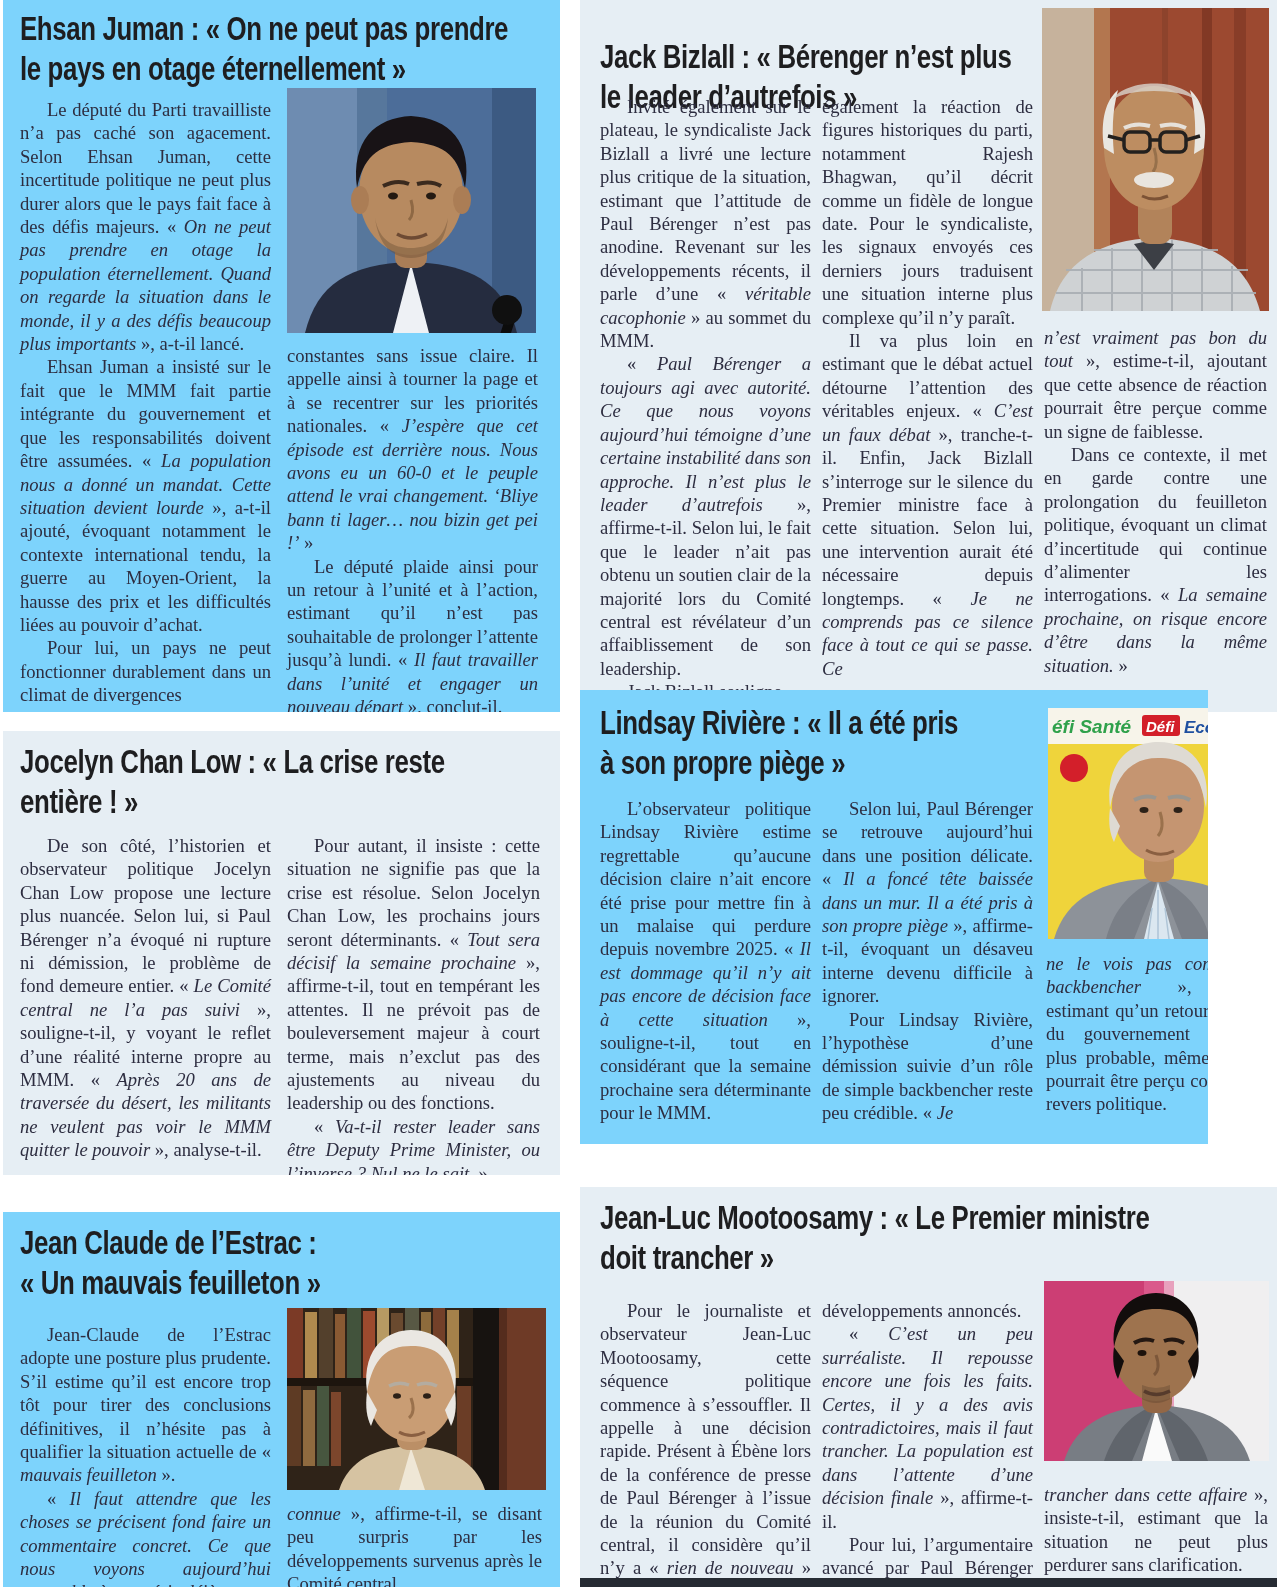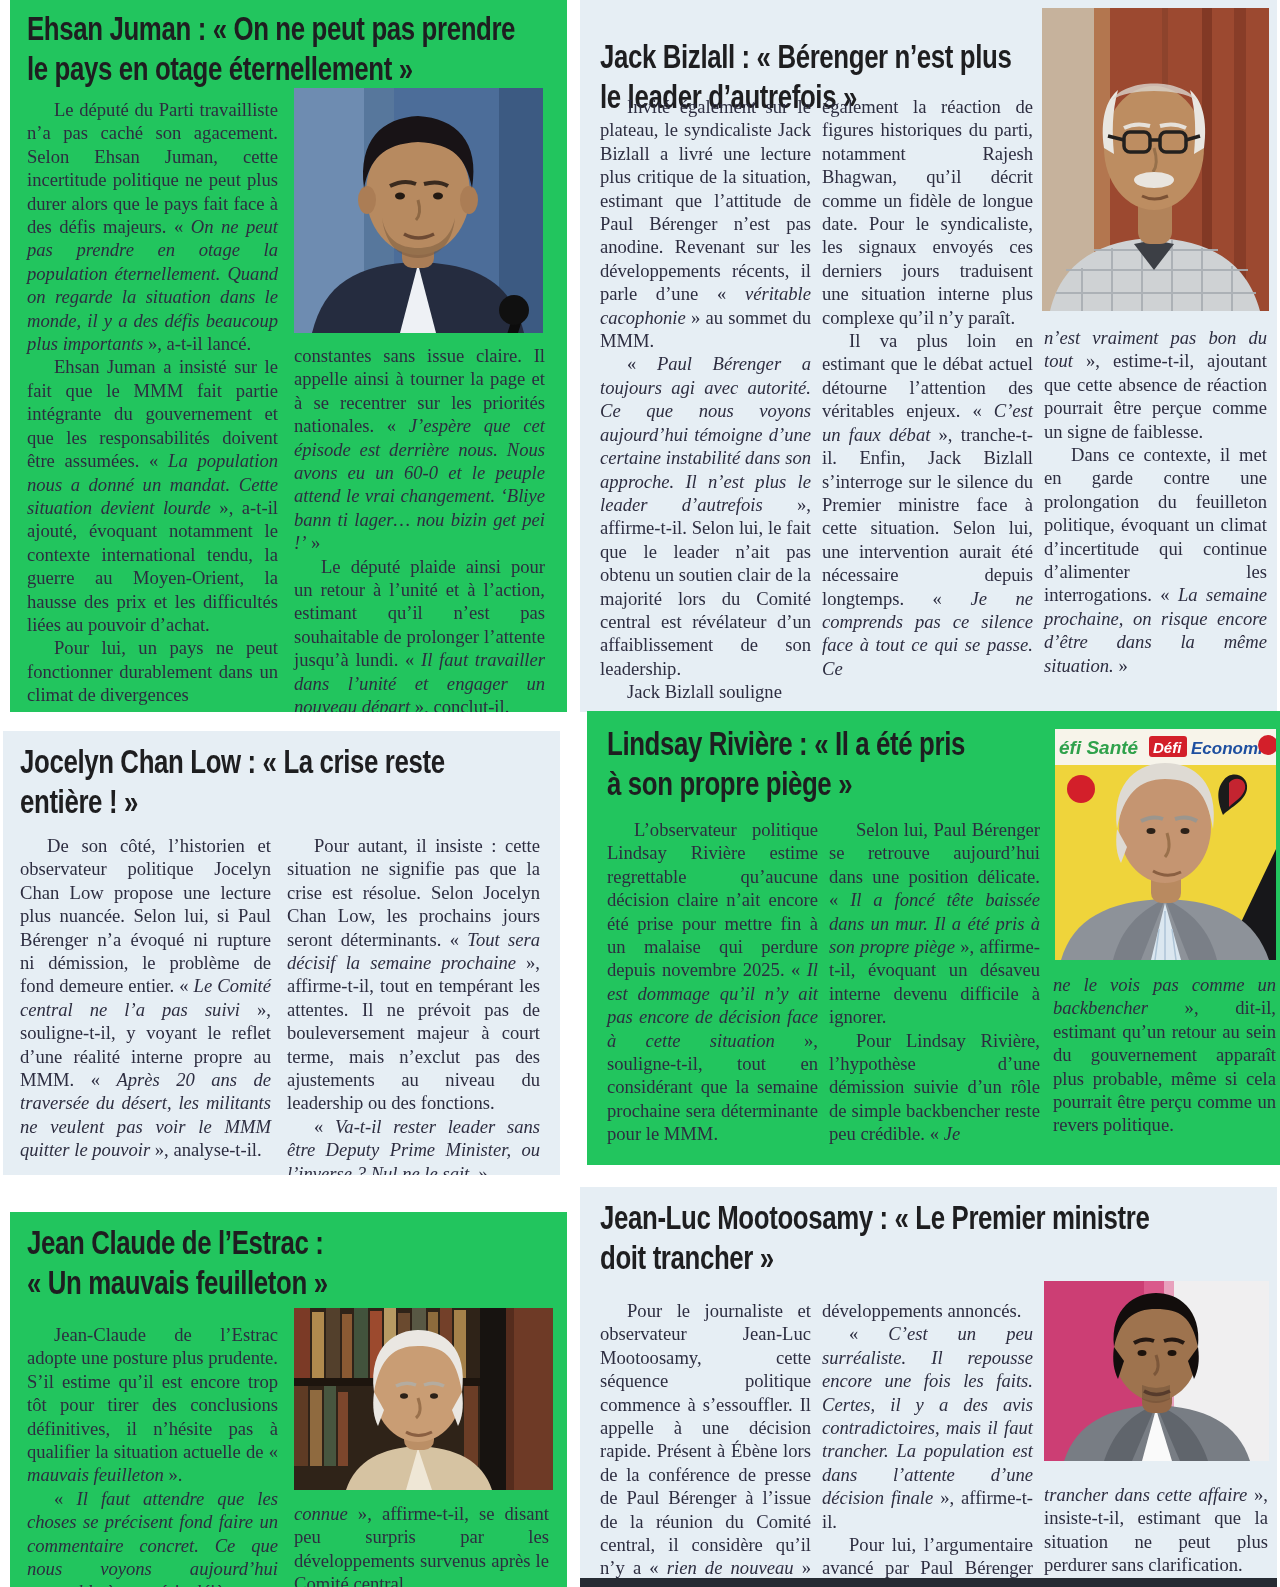--- a/index.html
+++ b/index.html
@@ -1,19 +1,19 @@
 <!DOCTYPE html>
 <html><head>
 <meta charset="utf-8">
 <style>
   html,body{margin:0;padding:0;background:#ffffff;}
   .page{position:relative;width:1280px;height:1587px;background:#ffffff;overflow:hidden;
         font-family:"Liberation Serif","DejaVu Serif",serif;}
   .article{position:absolute;box-sizing:border-box;overflow:hidden;}
-  .cream{background:#22c55e;margin-left:7px;}
+  .cream{background:#7dd3fc;}
   .blue{background:#e6eef4;}
   .title{position:absolute;margin:0;font-family:"Liberation Sans","DejaVu Sans",sans-serif;
          font-weight:700;color:#1e1e20;font-size:34px;line-height:40px;letter-spacing:-0.5px;}
   .tl{display:block;white-space:nowrap;transform:scaleX(.76);transform-origin:0 0;}
   .col{position:absolute;}
   .para{margin:0;text-align:justify;font-size:18.6px;line-height:23.4px;color:#2d2d40;}
   .para.indent{text-indent:27px;}
   .para em{font-style:italic;}
   .photo{position:absolute;margin:0;overflow:hidden;}
   .photo svg{display:block;width:100%;height:100%;}
@@ -127,21 +127,21 @@
     </h2>
     <div class="col" style="left:17px;top:103px;width:251px;">
         <p class="para indent"><span>De son côté, l’historien et observateur politique Jocelyn Chan Low propose une lecture plus nuancée. Selon lui, si Paul Bérenger n’a évoqué ni rupture ni démission, le problème de fond demeure entier. « </span><em>Le Comité central ne l’a pas suivi</em><span> », souligne-t-il, y voyant le reflet d’une réalité interne propre au MMM. « </span><em>Après 20 ans de traversée du désert, les militants ne veulent pas voir le MMM quitter le pouvoir</em><span> », analyse-t-il.</span></p>
       </div>
     <div class="col" style="left:284px;top:103px;width:253px;">
         <p class="para indent"><span>Pour autant, il insiste : cette situation ne signifie pas que la crise est résolue. Selon Jocelyn Chan Low, les prochains jours seront déterminants. « </span><em>Tout sera décisif la semaine prochaine</em><span> », affirme-t-il, tout en tempérant les attentes. Il ne prévoit pas de bouleversement majeur à court terme, mais n’exclut pas des ajustements au niveau du leadership ou des fonctions.</span></p>
         <p class="para indent"><span>« </span><em>Va-t-il rester leader sans être Deputy Prime Minister, ou l’inverse ? Nul ne le sait.</em><span> »</span></p>
       </div>
   </section>
 
-  <section class="article cream" style="left:580px;top:711px;width:697px;height:454px;">
+  <section class="article cream" style="left:580px;top:690px;width:628px;height:454px;">
     <h2 class="title" style="left:20px;top:12px;">
       <span class="tl">Lindsay Rivière : « Il a été pris</span>
       <span class="tl">à son propre piège »</span>
     </h2>
     <figure class="photo" style="left:468px;top:18px;width:221px;height:231px;">
       <svg viewBox="0 0 221 231">
         <rect width="221" height="231" fill="#efd43b"></rect>
         <rect width="221" height="36" fill="#f7f4ea"></rect>
         <text x="4" y="25" font-family="Liberation Sans, sans-serif" font-size="19" font-weight="bold" font-style="italic" fill="#2fa14b">éfi Santé</text>
         <rect x="94" y="7" width="38" height="21" rx="3" fill="#d31f2a"></rect>

